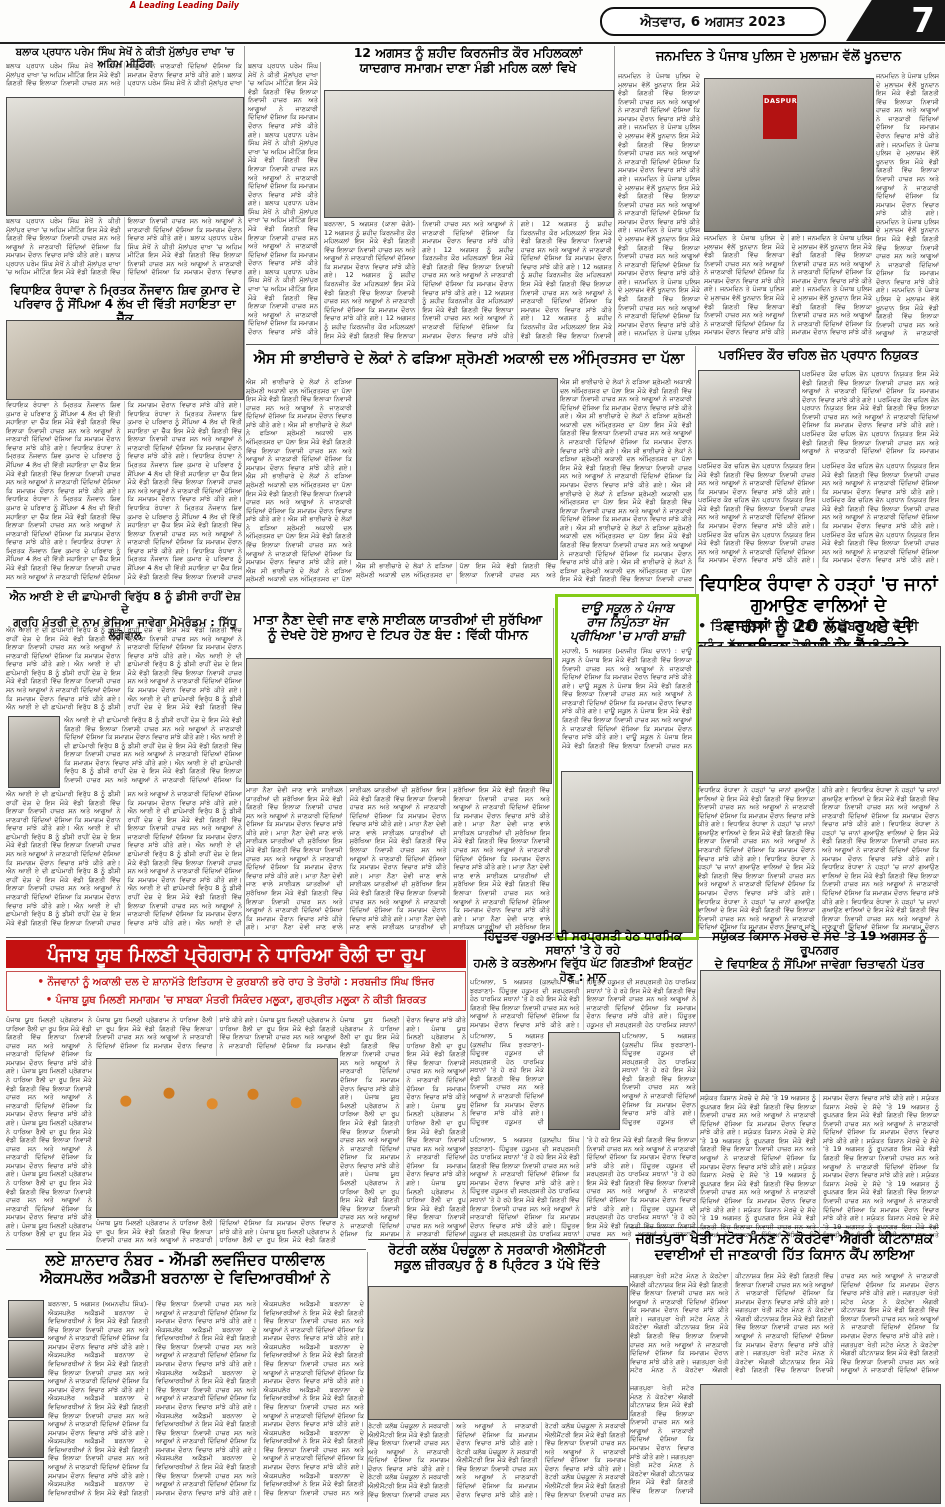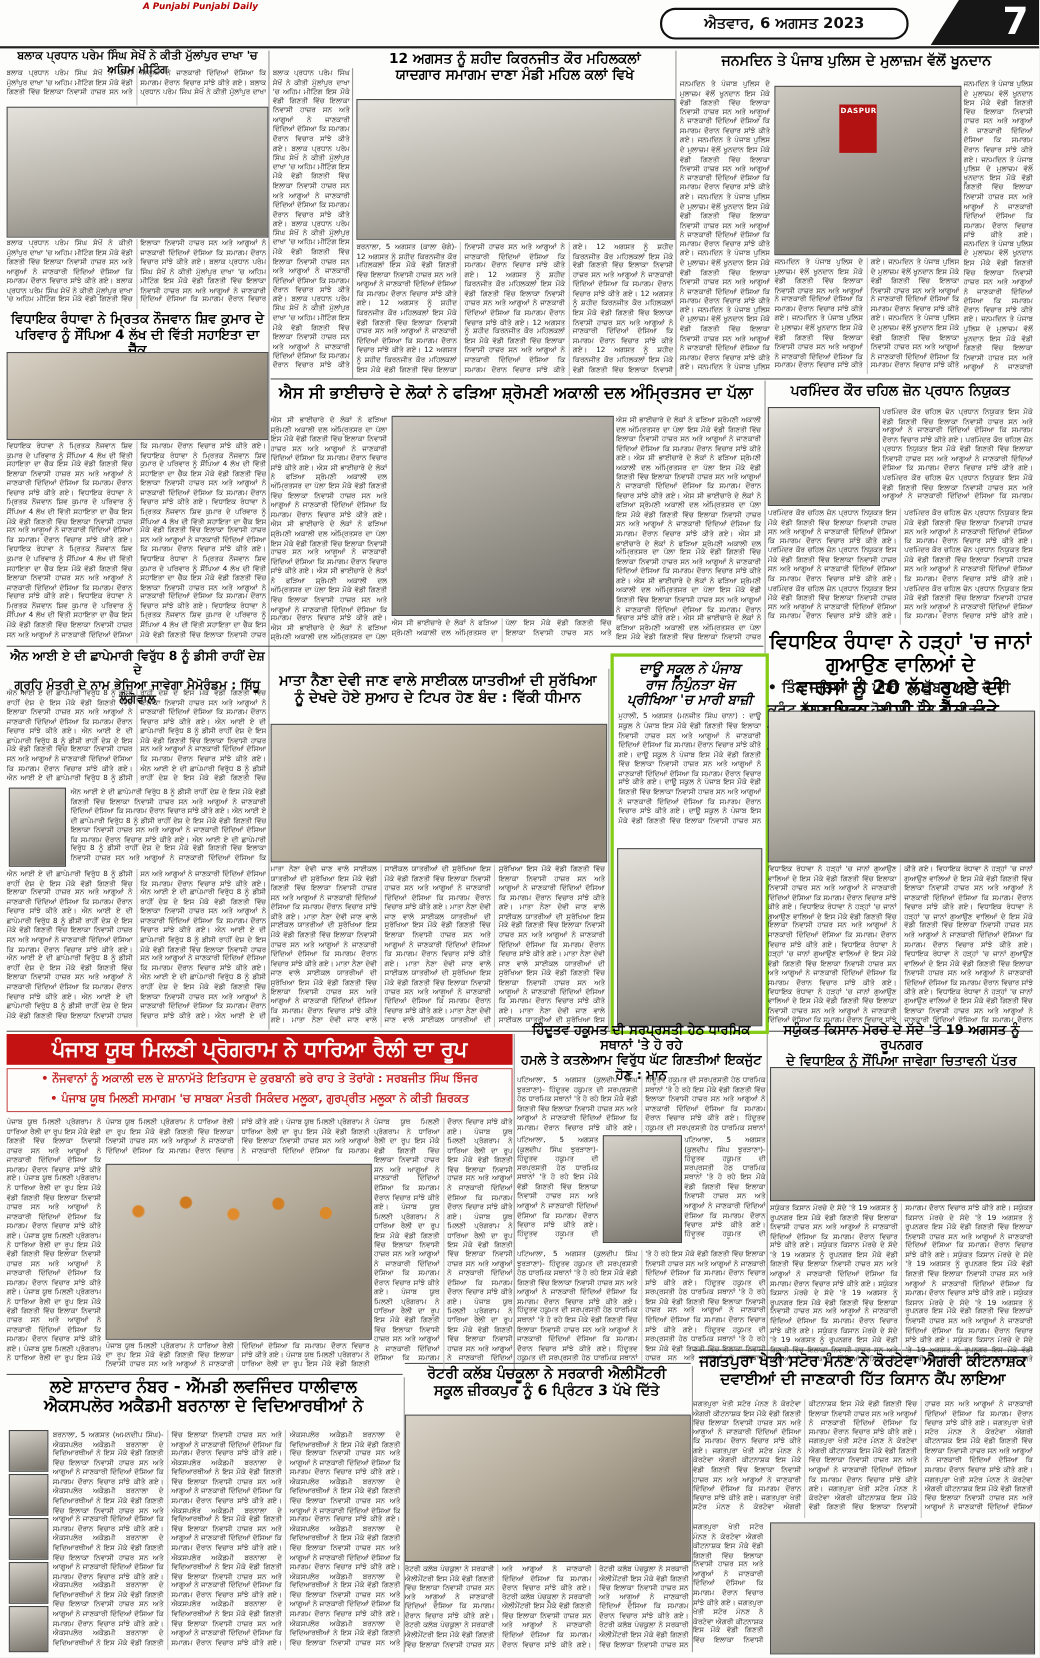--- a/index.html
+++ b/index.html
@@ -43,21 +43,21 @@
   .redbullets .ln{display:block;}
   .bullets-dark{color:#101010;font-weight:bold;font-size:13px;line-height:1.5;}
   .boxed{border:3px solid #84cc16;background:#fefefe;}
   .ital{font-style:italic;}
 </style>
 </head>
 <body>
 
 <div id="page">
 
-  <div class="abs" id="tagline">A Punjabi Punjabi Daily</div>
+  <div class="abs" id="tagline">A Leading Leading Daily</div>
   <div class="abs" id="datepill">ਐਤਵਾਰ, 6 ਅਗਸਤ 2023</div>
   <div class="abs" id="pagewedge">
     <div id="pagenum">7</div>
   </div>
   <div class="abs" id="headrule"></div>
 
   <div class="abs vline" style="left:244px;top:46px;height:890px"></div>
   <div class="abs vline" style="left:320px;top:62px;height:282px"></div>
   <div class="abs vline" style="left:614px;top:46px;height:296px"></div>
   <div class="abs vline" style="left:695px;top:346px;height:590px"></div>
@@ -182,21 +182,21 @@
   </div>
   <div class="abs portrait" style="left:8px;top:1300px;width:34px;height:36px"></div>
   <div class="abs portrait" style="left:8px;top:1340px;width:34px;height:36px"></div>
   <div class="abs portrait" style="left:8px;top:1380px;width:34px;height:36px"></div>
   <div class="abs portrait" style="left:8px;top:1420px;width:34px;height:36px"></div>
   <div class="abs portrait" style="left:8px;top:1460px;width:34px;height:40px"></div>
   <div class="abs body c3" style="left:48px;top:1300px;width:316px;height:200px">ਬਰਨਾਲਾ, 5 ਅਗਸਤ (ਅਮਨਦੀਪ ਸਿੰਘ)- ਐਕਸਪਲੋਰ ਅਕੈਡਮੀ ਬਰਨਾਲਾ ਦੇ ਵਿਦਿਆਰਥੀਆਂ ਨੇ ਇਸ ਮੌਕੇ ਵੱਡੀ ਗਿਣਤੀ ਵਿੱਚ ਇਲਾਕਾ ਨਿਵਾਸੀ ਹਾਜ਼ਰ ਸਨ ਅਤੇ ਆਗੂਆਂ ਨੇ ਜਾਣਕਾਰੀ ਦਿੰਦਿਆਂ ਦੱਸਿਆ ਕਿ ਸਮਾਗਮ ਦੌਰਾਨ ਵਿਚਾਰ ਸਾਂਝੇ ਕੀਤੇ ਗਏ। ਐਕਸਪਲੋਰ ਅਕੈਡਮੀ ਬਰਨਾਲਾ ਦੇ ਵਿਦਿਆਰਥੀਆਂ ਨੇ ਇਸ ਮੌਕੇ ਵੱਡੀ ਗਿਣਤੀ ਵਿੱਚ ਇਲਾਕਾ ਨਿਵਾਸੀ ਹਾਜ਼ਰ ਸਨ ਅਤੇ ਆਗੂਆਂ ਨੇ ਜਾਣਕਾਰੀ ਦਿੰਦਿਆਂ ਦੱਸਿਆ ਕਿ ਸਮਾਗਮ ਦੌਰਾਨ ਵਿਚਾਰ ਸਾਂਝੇ ਕੀਤੇ ਗਏ। ਐਕਸਪਲੋਰ ਅਕੈਡਮੀ ਬਰਨਾਲਾ ਦੇ ਵਿਦਿਆਰਥੀਆਂ ਨੇ ਇਸ ਮੌਕੇ ਵੱਡੀ ਗਿਣਤੀ ਵਿੱਚ ਇਲਾਕਾ ਨਿਵਾਸੀ ਹਾਜ਼ਰ ਸਨ ਅਤੇ ਆਗੂਆਂ ਨੇ ਜਾਣਕਾਰੀ ਦਿੰਦਿਆਂ ਦੱਸਿਆ ਕਿ ਸਮਾਗਮ ਦੌਰਾਨ ਵਿਚਾਰ ਸਾਂਝੇ ਕੀਤੇ ਗਏ। ਐਕਸਪਲੋਰ ਅਕੈਡਮੀ ਬਰਨਾਲਾ ਦੇ ਵਿਦਿਆਰਥੀਆਂ ਨੇ ਇਸ ਮੌਕੇ ਵੱਡੀ ਗਿਣਤੀ ਵਿੱਚ ਇਲਾਕਾ ਨਿਵਾਸੀ ਹਾਜ਼ਰ ਸਨ ਅਤੇ ਆਗੂਆਂ ਨੇ ਜਾਣਕਾਰੀ ਦਿੰਦਿਆਂ ਦੱਸਿਆ ਕਿ ਸਮਾਗਮ ਦੌਰਾਨ ਵਿਚਾਰ ਸਾਂਝੇ ਕੀਤੇ ਗਏ। ਐਕਸਪਲੋਰ ਅਕੈਡਮੀ ਬਰਨਾਲਾ ਦੇ ਵਿਦਿਆਰਥੀਆਂ ਨੇ ਇਸ ਮੌਕੇ ਵੱਡੀ ਗਿਣਤੀ ਵਿੱਚ ਇਲਾਕਾ ਨਿਵਾਸੀ ਹਾਜ਼ਰ ਸਨ ਅਤੇ ਆਗੂਆਂ ਨੇ ਜਾਣਕਾਰੀ ਦਿੰਦਿਆਂ ਦੱਸਿਆ ਕਿ ਸਮਾਗਮ ਦੌਰਾਨ ਵਿਚਾਰ ਸਾਂਝੇ ਕੀਤੇ ਗਏ। ਐਕਸਪਲੋਰ ਅਕੈਡਮੀ ਬਰਨਾਲਾ ਦੇ ਵਿਦਿਆਰਥੀਆਂ ਨੇ ਇਸ ਮੌਕੇ ਵੱਡੀ ਗਿਣਤੀ ਵਿੱਚ ਇਲਾਕਾ ਨਿਵਾਸੀ ਹਾਜ਼ਰ ਸਨ ਅਤੇ ਆਗੂਆਂ ਨੇ ਜਾਣਕਾਰੀ ਦਿੰਦਿਆਂ ਦੱਸਿਆ ਕਿ ਸਮਾਗਮ ਦੌਰਾਨ ਵਿਚਾਰ ਸਾਂਝੇ ਕੀਤੇ ਗਏ। ਐਕਸਪਲੋਰ ਅਕੈਡਮੀ ਬਰਨਾਲਾ ਦੇ ਵਿਦਿਆਰਥੀਆਂ ਨੇ ਇਸ ਮੌਕੇ ਵੱਡੀ ਗਿਣਤੀ ਵਿੱਚ ਇਲਾਕਾ ਨਿਵਾਸੀ ਹਾਜ਼ਰ ਸਨ ਅਤੇ ਆਗੂਆਂ ਨੇ ਜਾਣਕਾਰੀ ਦਿੰਦਿਆਂ ਦੱਸਿਆ ਕਿ ਸਮਾਗਮ ਦੌਰਾਨ ਵਿਚਾਰ ਸਾਂਝੇ ਕੀਤੇ ਗਏ। ਐਕਸਪਲੋਰ ਅਕੈਡਮੀ ਬਰਨਾਲਾ ਦੇ ਵਿਦਿਆਰਥੀਆਂ ਨੇ ਇਸ ਮੌਕੇ ਵੱਡੀ ਗਿਣਤੀ ਵਿੱਚ ਇਲਾਕਾ ਨਿਵਾਸੀ ਹਾਜ਼ਰ ਸਨ ਅਤੇ ਆਗੂਆਂ ਨੇ ਜਾਣਕਾਰੀ ਦਿੰਦਿਆਂ ਦੱਸਿਆ ਕਿ ਸਮਾਗਮ ਦੌਰਾਨ ਵਿਚਾਰ ਸਾਂਝੇ ਕੀਤੇ ਗਏ। ਐਕਸਪਲੋਰ ਅਕੈਡਮੀ ਬਰਨਾਲਾ ਦੇ ਵਿਦਿਆਰਥੀਆਂ ਨੇ ਇਸ ਮੌਕੇ ਵੱਡੀ ਗਿਣਤੀ ਵਿੱਚ ਇਲਾਕਾ ਨਿਵਾਸੀ ਹਾਜ਼ਰ ਸਨ ਅਤੇ ਆਗੂਆਂ ਨੇ ਜਾਣਕਾਰੀ ਦਿੰਦਿਆਂ ਦੱਸਿਆ ਕਿ ਸਮਾਗਮ ਦੌਰਾਨ ਵਿਚਾਰ ਸਾਂਝੇ ਕੀਤੇ ਗਏ। ਐਕਸਪਲੋਰ ਅਕੈਡਮੀ ਬਰਨਾਲਾ ਦੇ ਵਿਦਿਆਰਥੀਆਂ ਨੇ ਇਸ ਮੌਕੇ ਵੱਡੀ ਗਿਣਤੀ ਵਿੱਚ ਇਲਾਕਾ ਨਿਵਾਸੀ ਹਾਜ਼ਰ ਸਨ ਅਤੇ ਆਗੂਆਂ ਨੇ ਜਾਣਕਾਰੀ ਦਿੰਦਿਆਂ ਦੱਸਿਆ ਕਿ ਸਮਾਗਮ ਦੌਰਾਨ ਵਿਚਾਰ ਸਾਂਝੇ ਕੀਤੇ ਗਏ। ਐਕਸਪਲੋਰ ਅਕੈਡਮੀ ਬਰਨਾਲਾ ਦੇ ਵਿਦਿਆਰਥੀਆਂ ਨੇ ਇਸ ਮੌਕੇ ਵੱਡੀ ਗਿਣਤੀ ਵਿੱਚ ਇਲਾਕਾ ਨਿਵਾਸੀ ਹਾਜ਼ਰ ਸਨ ਅਤੇ ਆਗੂਆਂ ਨੇ ਜਾਣਕਾਰੀ ਦਿੰਦਿਆਂ ਦੱਸਿਆ ਕਿ ਸਮਾਗਮ ਦੌਰਾਨ ਵਿਚਾਰ ਸਾਂਝੇ ਕੀਤੇ ਗਏ। ਐਕਸਪਲੋਰ ਅਕੈਡਮੀ ਬਰਨਾਲਾ ਦੇ ਵਿਦਿਆਰਥੀਆਂ ਨੇ ਇਸ ਮੌਕੇ ਵੱਡੀ ਗਿਣਤੀ ਵਿੱਚ ਇਲਾਕਾ ਨਿਵਾਸੀ ਹਾਜ਼ਰ ਸਨ ਅਤੇ ਆਗੂਆਂ ਨੇ ਜਾਣਕਾਰੀ ਦਿੰਦਿਆਂ ਦੱਸਿਆ ਕਿ ਸਮਾਗਮ ਦੌਰਾਨ ਵਿਚਾਰ ਸਾਂਝੇ ਕੀਤੇ ਗਏ। ਐਕਸਪਲੋਰ ਅਕੈਡਮੀ ਬਰਨਾਲਾ ਦੇ ਵਿਦਿਆਰਥੀਆਂ ਨੇ ਇਸ ਮੌਕੇ ਵੱਡੀ ਗਿਣਤੀ ਵਿੱਚ ਇਲਾਕਾ ਨਿਵਾਸੀ ਹਾਜ਼ਰ ਸਨ ਅਤੇ ਆਗੂਆਂ ਨੇ ਜਾਣਕਾਰੀ ਦਿੰਦਿਆਂ ਦੱਸਿਆ ਕਿ ਸਮਾਗਮ ਦੌਰਾਨ ਵਿਚਾਰ ਸਾਂਝੇ ਕੀਤੇ ਗਏ। ਐਕਸਪਲੋਰ ਅਕੈਡਮੀ ਬਰਨਾਲਾ ਦੇ ਵਿਦਿਆਰਥੀਆਂ ਨੇ ਇਸ ਮੌਕੇ ਵੱਡੀ ਗਿਣਤੀ ਵਿੱਚ ਇਲਾਕਾ ਨਿਵਾਸੀ ਹਾਜ਼ਰ ਸਨ ਅਤੇ ਆਗੂਆਂ ਨੇ ਜਾਣਕਾਰੀ ਦਿੰਦਿਆਂ ਦੱਸਿਆ ਕਿ ਸਮਾਗਮ ਦੌਰਾਨ ਵਿਚਾਰ ਸਾਂਝੇ ਕੀਤੇ ਗਏ। ਐਕਸਪਲੋਰ ਅਕੈਡਮੀ ਬਰਨਾਲਾ ਦੇ ਵਿਦਿਆਰਥੀਆਂ ਨੇ ਇਸ ਮੌਕੇ ਵੱਡੀ ਗਿਣਤੀ ਵਿੱਚ ਇਲਾਕਾ ਨਿਵਾਸੀ ਹਾਜ਼ਰ ਸਨ ਅਤੇ ਆਗੂਆਂ ਨੇ ਜਾਣਕਾਰੀ ਦਿੰਦਿਆਂ ਦੱਸਿਆ ਕਿ ਸਮਾਗਮ ਦੌਰਾਨ ਵਿਚਾਰ ਸਾਂਝੇ ਕੀਤੇ ਗਏ। </div>
 
   <div class="abs hl" style="left:368px;top:1242px;width:258px;font-size:13px">
     <span class="ln">ਰੋਟਰੀ ਕਲੱਬ ਪੰਚਕੂਲਾ ਨੇ ਸਰਕਾਰੀ ਐਲੀਮੈਂਟਰੀ</span>
-    <span class="ln">ਸਕੂਲ ਜ਼ੀਰਕਪੁਰ ਨੂੰ 6 ਪ੍ਰਿੰਟਰ 3 ਪੱਖੇ ਦਿੱਤੇ</span>
+    <span class="ln">ਸਕੂਲ ਜ਼ੀਰਕਪੁਰ ਨੂੰ 8 ਪ੍ਰਿੰਟਰ 3 ਪੱਖੇ ਦਿੱਤੇ</span>
   </div>
   <div class="abs photo warm" style="left:368px;top:1286px;width:258px;height:132px"></div>
   <div class="abs body c3" style="left:368px;top:1422px;width:258px;height:78px">ਰੋਟਰੀ ਕਲੱਬ ਪੰਚਕੂਲਾ ਨੇ ਸਰਕਾਰੀ ਐਲੀਮੈਂਟਰੀ ਇਸ ਮੌਕੇ ਵੱਡੀ ਗਿਣਤੀ ਵਿੱਚ ਇਲਾਕਾ ਨਿਵਾਸੀ ਹਾਜ਼ਰ ਸਨ ਅਤੇ ਆਗੂਆਂ ਨੇ ਜਾਣਕਾਰੀ ਦਿੰਦਿਆਂ ਦੱਸਿਆ ਕਿ ਸਮਾਗਮ ਦੌਰਾਨ ਵਿਚਾਰ ਸਾਂਝੇ ਕੀਤੇ ਗਏ। ਰੋਟਰੀ ਕਲੱਬ ਪੰਚਕੂਲਾ ਨੇ ਸਰਕਾਰੀ ਐਲੀਮੈਂਟਰੀ ਇਸ ਮੌਕੇ ਵੱਡੀ ਗਿਣਤੀ ਵਿੱਚ ਇਲਾਕਾ ਨਿਵਾਸੀ ਹਾਜ਼ਰ ਸਨ ਅਤੇ ਆਗੂਆਂ ਨੇ ਜਾਣਕਾਰੀ ਦਿੰਦਿਆਂ ਦੱਸਿਆ ਕਿ ਸਮਾਗਮ ਦੌਰਾਨ ਵਿਚਾਰ ਸਾਂਝੇ ਕੀਤੇ ਗਏ। ਰੋਟਰੀ ਕਲੱਬ ਪੰਚਕੂਲਾ ਨੇ ਸਰਕਾਰੀ ਐਲੀਮੈਂਟਰੀ ਇਸ ਮੌਕੇ ਵੱਡੀ ਗਿਣਤੀ ਵਿੱਚ ਇਲਾਕਾ ਨਿਵਾਸੀ ਹਾਜ਼ਰ ਸਨ ਅਤੇ ਆਗੂਆਂ ਨੇ ਜਾਣਕਾਰੀ ਦਿੰਦਿਆਂ ਦੱਸਿਆ ਕਿ ਸਮਾਗਮ ਦੌਰਾਨ ਵਿਚਾਰ ਸਾਂਝੇ ਕੀਤੇ ਗਏ। ਰੋਟਰੀ ਕਲੱਬ ਪੰਚਕੂਲਾ ਨੇ ਸਰਕਾਰੀ ਐਲੀਮੈਂਟਰੀ ਇਸ ਮੌਕੇ ਵੱਡੀ ਗਿਣਤੀ ਵਿੱਚ ਇਲਾਕਾ ਨਿਵਾਸੀ ਹਾਜ਼ਰ ਸਨ ਅਤੇ ਆਗੂਆਂ ਨੇ ਜਾਣਕਾਰੀ ਦਿੰਦਿਆਂ ਦੱਸਿਆ ਕਿ ਸਮਾਗਮ ਦੌਰਾਨ ਵਿਚਾਰ ਸਾਂਝੇ ਕੀਤੇ ਗਏ। ਰੋਟਰੀ ਕਲੱਬ ਪੰਚਕੂਲਾ ਨੇ ਸਰਕਾਰੀ ਐਲੀਮੈਂਟਰੀ ਇਸ ਮੌਕੇ ਵੱਡੀ ਗਿਣਤੀ ਵਿੱਚ ਇਲਾਕਾ ਨਿਵਾਸੀ ਹਾਜ਼ਰ ਸਨ ਅਤੇ ਆਗੂਆਂ ਨੇ ਜਾਣਕਾਰੀ ਦਿੰਦਿਆਂ ਦੱਸਿਆ ਕਿ ਸਮਾਗਮ ਦੌਰਾਨ ਵਿਚਾਰ ਸਾਂਝੇ ਕੀਤੇ ਗਏ। ਰੋਟਰੀ ਕਲੱਬ ਪੰਚਕੂਲਾ ਨੇ ਸਰਕਾਰੀ ਐਲੀਮੈਂਟਰੀ ਇਸ ਮੌਕੇ ਵੱਡੀ ਗਿਣਤੀ ਵਿੱਚ ਇਲਾਕਾ ਨਿਵਾਸੀ ਹਾਜ਼ਰ ਸਨ ਅਤੇ ਆਗੂਆਂ ਨੇ ਜਾਣਕਾਰੀ ਦਿੰਦਿਆਂ ਦੱਸਿਆ ਕਿ ਸਮਾਗਮ ਦੌਰਾਨ ਵਿਚਾਰ ਸਾਂਝੇ ਕੀਤੇ ਗਏ। </div>
 
   <div class="abs hl" style="left:630px;top:1230px;width:309px;font-size:14px">
     <span class="ln">ਜਗਤਪੁਰਾ ਖੇਤੀ ਸਟੋਰ ਮੰਨਣ ਨੇ ਕੋਰਟੇਵਾ ਐਗਰੀ ਕੀਟਨਾਸ਼ਕ</span>
     <span class="ln">ਦਵਾਈਆਂ ਦੀ ਜਾਣਕਾਰੀ ਹਿੱਤ ਕਿਸਾਨ ਕੈਂਪ ਲਾਇਆ</span>
   </div>
   <div class="abs body c3" style="left:630px;top:1272px;width:309px;height:108px">ਜਗਤਪੁਰਾ ਖੇਤੀ ਸਟੋਰ ਮੰਨਣ ਨੇ ਕੋਰਟੇਵਾ ਐਗਰੀ ਕੀਟਨਾਸ਼ਕ ਇਸ ਮੌਕੇ ਵੱਡੀ ਗਿਣਤੀ ਵਿੱਚ ਇਲਾਕਾ ਨਿਵਾਸੀ ਹਾਜ਼ਰ ਸਨ ਅਤੇ ਆਗੂਆਂ ਨੇ ਜਾਣਕਾਰੀ ਦਿੰਦਿਆਂ ਦੱਸਿਆ ਕਿ ਸਮਾਗਮ ਦੌਰਾਨ ਵਿਚਾਰ ਸਾਂਝੇ ਕੀਤੇ ਗਏ। ਜਗਤਪੁਰਾ ਖੇਤੀ ਸਟੋਰ ਮੰਨਣ ਨੇ ਕੋਰਟੇਵਾ ਐਗਰੀ ਕੀਟਨਾਸ਼ਕ ਇਸ ਮੌਕੇ ਵੱਡੀ ਗਿਣਤੀ ਵਿੱਚ ਇਲਾਕਾ ਨਿਵਾਸੀ ਹਾਜ਼ਰ ਸਨ ਅਤੇ ਆਗੂਆਂ ਨੇ ਜਾਣਕਾਰੀ ਦਿੰਦਿਆਂ ਦੱਸਿਆ ਕਿ ਸਮਾਗਮ ਦੌਰਾਨ ਵਿਚਾਰ ਸਾਂਝੇ ਕੀਤੇ ਗਏ। ਜਗਤਪੁਰਾ ਖੇਤੀ ਸਟੋਰ ਮੰਨਣ ਨੇ ਕੋਰਟੇਵਾ ਐਗਰੀ ਕੀਟਨਾਸ਼ਕ ਇਸ ਮੌਕੇ ਵੱਡੀ ਗਿਣਤੀ ਵਿੱਚ ਇਲਾਕਾ ਨਿਵਾਸੀ ਹਾਜ਼ਰ ਸਨ ਅਤੇ ਆਗੂਆਂ ਨੇ ਜਾਣਕਾਰੀ ਦਿੰਦਿਆਂ ਦੱਸਿਆ ਕਿ ਸਮਾਗਮ ਦੌਰਾਨ ਵਿਚਾਰ ਸਾਂਝੇ ਕੀਤੇ ਗਏ। ਜਗਤਪੁਰਾ ਖੇਤੀ ਸਟੋਰ ਮੰਨਣ ਨੇ ਕੋਰਟੇਵਾ ਐਗਰੀ ਕੀਟਨਾਸ਼ਕ ਇਸ ਮੌਕੇ ਵੱਡੀ ਗਿਣਤੀ ਵਿੱਚ ਇਲਾਕਾ ਨਿਵਾਸੀ ਹਾਜ਼ਰ ਸਨ ਅਤੇ ਆਗੂਆਂ ਨੇ ਜਾਣਕਾਰੀ ਦਿੰਦਿਆਂ ਦੱਸਿਆ ਕਿ ਸਮਾਗਮ ਦੌਰਾਨ ਵਿਚਾਰ ਸਾਂਝੇ ਕੀਤੇ ਗਏ। ਜਗਤਪੁਰਾ ਖੇਤੀ ਸਟੋਰ ਮੰਨਣ ਨੇ ਕੋਰਟੇਵਾ ਐਗਰੀ ਕੀਟਨਾਸ਼ਕ ਇਸ ਮੌਕੇ ਵੱਡੀ ਗਿਣਤੀ ਵਿੱਚ ਇਲਾਕਾ ਨਿਵਾਸੀ ਹਾਜ਼ਰ ਸਨ ਅਤੇ ਆਗੂਆਂ ਨੇ ਜਾਣਕਾਰੀ ਦਿੰਦਿਆਂ ਦੱਸਿਆ ਕਿ ਸਮਾਗਮ ਦੌਰਾਨ ਵਿਚਾਰ ਸਾਂਝੇ ਕੀਤੇ ਗਏ। ਜਗਤਪੁਰਾ ਖੇਤੀ ਸਟੋਰ ਮੰਨਣ ਨੇ ਕੋਰਟੇਵਾ ਐਗਰੀ ਕੀਟਨਾਸ਼ਕ ਇਸ ਮੌਕੇ ਵੱਡੀ ਗਿਣਤੀ ਵਿੱਚ ਇਲਾਕਾ ਨਿਵਾਸੀ ਹਾਜ਼ਰ ਸਨ ਅਤੇ ਆਗੂਆਂ ਨੇ ਜਾਣਕਾਰੀ ਦਿੰਦਿਆਂ ਦੱਸਿਆ ਕਿ ਸਮਾਗਮ ਦੌਰਾਨ ਵਿਚਾਰ ਸਾਂਝੇ ਕੀਤੇ ਗਏ। ਜਗਤਪੁਰਾ ਖੇਤੀ ਸਟੋਰ ਮੰਨਣ ਨੇ ਕੋਰਟੇਵਾ ਐਗਰੀ ਕੀਟਨਾਸ਼ਕ ਇਸ ਮੌਕੇ ਵੱਡੀ ਗਿਣਤੀ ਵਿੱਚ ਇਲਾਕਾ ਨਿਵਾਸੀ ਹਾਜ਼ਰ ਸਨ ਅਤੇ ਆਗੂਆਂ ਨੇ ਜਾਣਕਾਰੀ ਦਿੰਦਿਆਂ ਦੱਸਿਆ ਕਿ ਸਮਾਗਮ ਦੌਰਾਨ ਵਿਚਾਰ ਸਾਂਝੇ ਕੀਤੇ ਗਏ। ਜਗਤਪੁਰਾ ਖੇਤੀ ਸਟੋਰ ਮੰਨਣ ਨੇ ਕੋਰਟੇਵਾ ਐਗਰੀ ਕੀਟਨਾਸ਼ਕ ਇਸ ਮੌਕੇ ਵੱਡੀ ਗਿਣਤੀ ਵਿੱਚ ਇਲਾਕਾ ਨਿਵਾਸੀ ਹਾਜ਼ਰ ਸਨ ਅਤੇ ਆਗੂਆਂ ਨੇ ਜਾਣਕਾਰੀ ਦਿੰਦਿਆਂ ਦੱਸਿਆ ਕਿ ਸਮਾਗਮ ਦੌਰਾਨ ਵਿਚਾਰ ਸਾਂਝੇ ਕੀਤੇ ਗਏ। ਜਗਤਪੁਰਾ ਖੇਤੀ ਸਟੋਰ ਮੰਨਣ ਨੇ ਕੋਰਟੇਵਾ ਐਗਰੀ ਕੀਟਨਾਸ਼ਕ ਇਸ ਮੌਕੇ ਵੱਡੀ ਗਿਣਤੀ ਵਿੱਚ ਇਲਾਕਾ ਨਿਵਾਸੀ ਹਾਜ਼ਰ ਸਨ ਅਤੇ ਆਗੂਆਂ ਨੇ ਜਾਣਕਾਰੀ ਦਿੰਦਿਆਂ ਦੱਸਿਆ ਕਿ ਸਮਾਗਮ ਦੌਰਾਨ ਵਿਚਾਰ ਸਾਂਝੇ ਕੀਤੇ ਗਏ। ਜਗਤਪੁਰਾ ਖੇਤੀ ਸਟੋਰ ਮੰਨਣ ਨੇ ਕੋਰਟੇਵਾ ਐਗਰੀ ਕੀਟਨਾਸ਼ਕ ਇਸ ਮੌਕੇ ਵੱਡੀ ਗਿਣਤੀ ਵਿੱਚ ਇਲਾਕਾ ਨਿਵਾਸੀ ਹਾਜ਼ਰ ਸਨ ਅਤੇ ਆਗੂਆਂ ਨੇ ਜਾਣਕਾਰੀ ਦਿੰਦਿਆਂ ਦੱਸਿਆ ਕਿ ਸਮਾਗਮ ਦੌਰਾਨ ਵਿਚਾਰ ਸਾਂਝੇ ਕੀਤੇ ਗਏ। </div>
   <div class="abs body c1" style="left:630px;top:1384px;width:64px;height:118px">ਜਗਤਪੁਰਾ ਖੇਤੀ ਸਟੋਰ ਮੰਨਣ ਨੇ ਕੋਰਟੇਵਾ ਐਗਰੀ ਕੀਟਨਾਸ਼ਕ ਇਸ ਮੌਕੇ ਵੱਡੀ ਗਿਣਤੀ ਵਿੱਚ ਇਲਾਕਾ ਨਿਵਾਸੀ ਹਾਜ਼ਰ ਸਨ ਅਤੇ ਆਗੂਆਂ ਨੇ ਜਾਣਕਾਰੀ ਦਿੰਦਿਆਂ ਦੱਸਿਆ ਕਿ ਸਮਾਗਮ ਦੌਰਾਨ ਵਿਚਾਰ ਸਾਂਝੇ ਕੀਤੇ ਗਏ। ਜਗਤਪੁਰਾ ਖੇਤੀ ਸਟੋਰ ਮੰਨਣ ਨੇ ਕੋਰਟੇਵਾ ਐਗਰੀ ਕੀਟਨਾਸ਼ਕ ਇਸ ਮੌਕੇ ਵੱਡੀ ਗਿਣਤੀ ਵਿੱਚ ਇਲਾਕਾ ਨਿਵਾਸੀ ਹਾਜ਼ਰ ਸਨ ਅਤੇ ਆਗੂਆਂ ਨੇ ਜਾਣਕਾਰੀ ਦਿੰਦਿਆਂ ਦੱਸਿਆ ਕਿ ਸਮਾਗਮ ਦੌਰਾਨ ਵਿਚਾਰ ਸਾਂਝੇ ਕੀਤੇ ਗਏ। ਜਗਤਪੁਰਾ ਖੇਤੀ ਸਟੋਰ ਮੰਨਣ ਨੇ ਕੋਰਟੇਵਾ ਐਗਰੀ ਕੀਟਨਾਸ਼ਕ ਇਸ ਮੌਕੇ ਵੱਡੀ ਗਿਣਤੀ ਵਿੱਚ ਇਲਾਕਾ ਨਿਵਾਸੀ ਹਾਜ਼ਰ ਸਨ ਅਤੇ ਆਗੂਆਂ ਨੇ ਜਾਣਕਾਰੀ ਦਿੰਦਿਆਂ ਦੱਸਿਆ ਕਿ ਸਮਾਗਮ ਦੌਰਾਨ ਵਿਚਾਰ ਸਾਂਝੇ ਕੀਤੇ ਗਏ। ਜਗਤਪੁਰਾ ਖੇਤੀ ਸਟੋਰ ਮੰਨਣ ਨੇ ਕੋਰਟੇਵਾ ਐਗਰੀ ਕੀਟਨਾਸ਼ਕ ਇਸ ਮੌਕੇ ਵੱਡੀ ਗਿਣਤੀ ਵਿੱਚ ਇਲਾਕਾ ਨਿਵਾਸੀ ਹਾਜ਼ਰ ਸਨ ਅਤੇ ਆਗੂਆਂ ਨੇ ਜਾਣਕਾਰੀ ਦਿੰਦਿਆਂ ਦੱਸਿਆ ਕਿ ਸਮਾਗਮ ਦੌਰਾਨ ਵਿਚਾਰ ਸਾਂਝੇ ਕੀਤੇ ਗਏ। </div>

